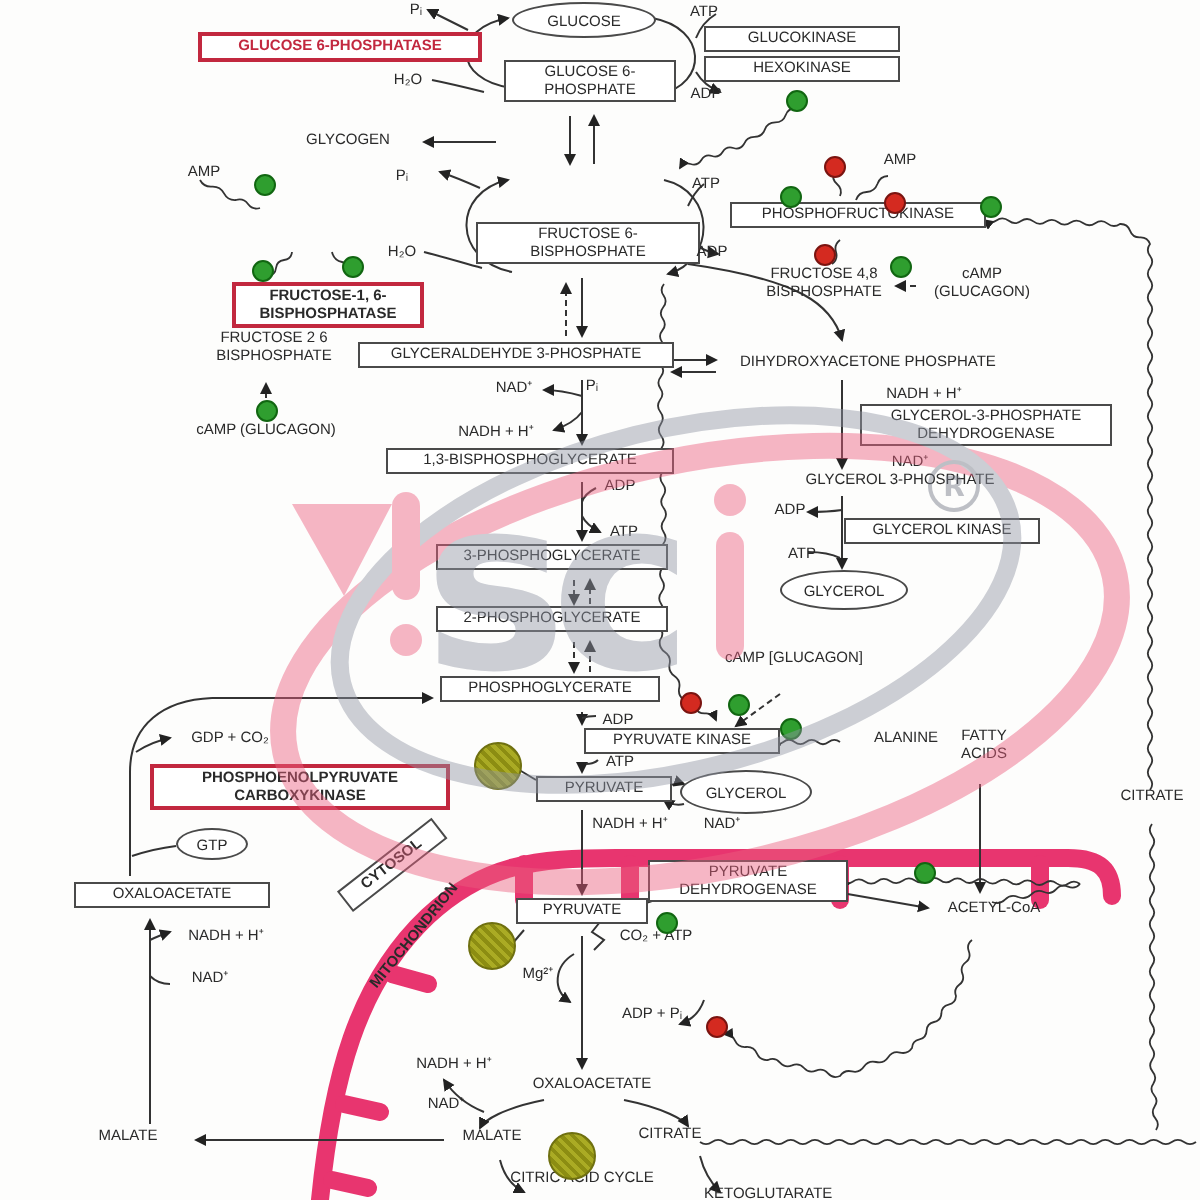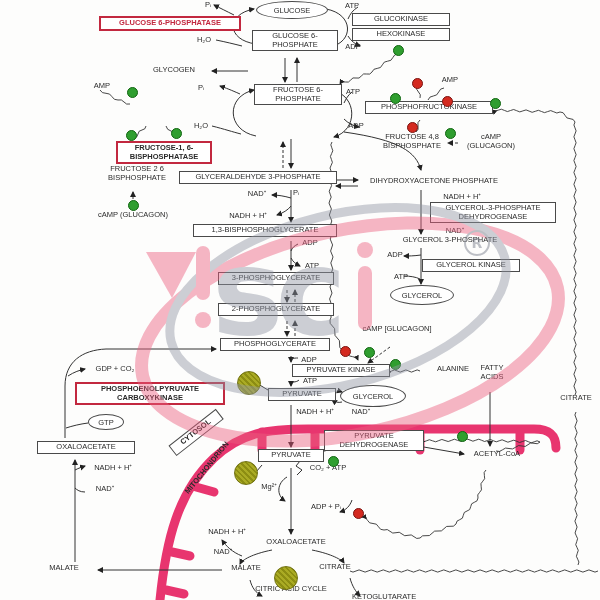--- a/index.html
+++ b/index.html
@@ -144,21 +144,21 @@
   <div class="lb" style="left:340px;top:2px;width:24px;">ATP</div>
   <div class="bx" style="left:352px;top:13px;width:92px;">GLUCOKINASE</div>
   <div class="bx" style="left:352px;top:28px;width:92px;">HEXOKINASE</div>
   <div class="lb" style="left:341px;top:43px;width:24px;">ADP</div>
   <div class="lb" style="left:142px;top:66px;width:64px;">GLYCOGEN</div>
 
   <div class="lb" style="left:88px;top:82px;width:28px;">AMP</div>
   <div class="rbx" style="left:116px;top:97px;width:88px;margin-top:44px;">FRUCTOSE-1, 6- BISPHOSPHATASE</div>
   <div class="lb" style="left:192px;top:84px;width:18px;">Pᵢ</div>
   <div class="lb" style="left:188px;top:122px;width:26px;">H₂O</div>
-  <div class="bx" style="left:254px;top:84px;width:82px;">FRUCTOSE 6- PHOSPHATE</div>
+  <div class="bx" style="left:238px;top:111px;width:106px;">FRUCTOSE 6- BISPHOSPHATE</div>
   <div class="lb" style="left:341px;top:88px;width:24px;">ATP</div>
   <div class="lb" style="left:344px;top:122px;width:24px;">ADP</div>
   <div class="lb" style="left:436px;top:76px;width:28px;">AMP</div>
   <div class="bx" style="left:365px;top:101px;width:122px;">PHOSPHOFRUCTOKINASE</div>
   <div class="lb" style="left:372px;top:133px;width:80px;">FRUCTOSE 4,8 BISPHOSPHATE</div>
   <div class="lb" style="left:460px;top:133px;width:62px;">cAMP (GLUCAGON)</div>
 
   <div class="lb" style="left:94px;top:165px;width:86px;">FRUCTOSE 2 6 BISPHOSPHATE</div>
   <div class="lb" style="left:98px;top:211px;width:70px;">cAMP (GLUCAGON)</div>
 

